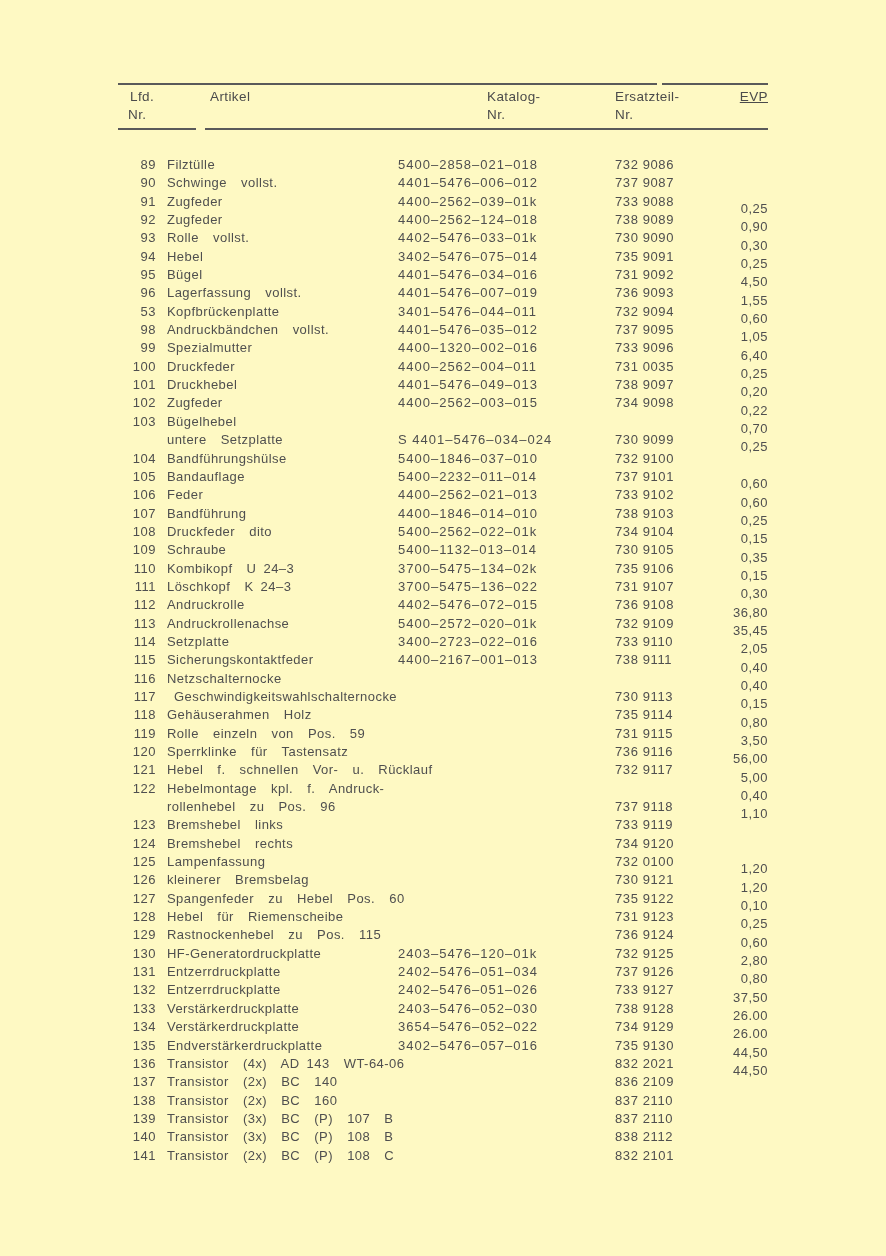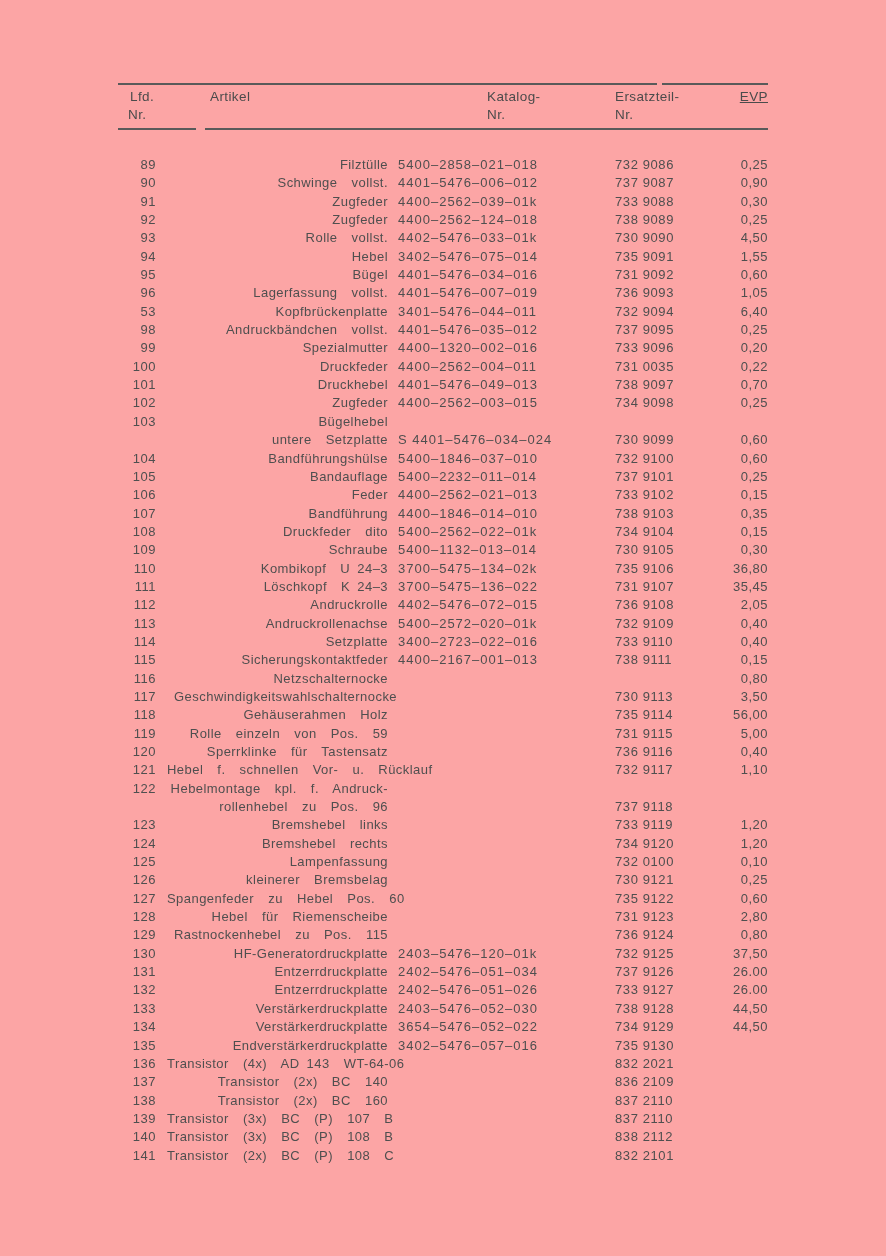--- a/index.html
+++ b/index.html
@@ -2,21 +2,21 @@
 <html><head>
 <meta charset="utf-8">
 <style>
   html,body{margin:0;padding:0;}
   body{
     width:886px;height:1256px;position:relative;overflow:hidden;
     background:#f6f6f4;
     font-family:"Liberation Sans","DejaVu Sans",sans-serif;
   }
   .page{
-    position:absolute;inset:0;background:#fca5a5;color:#4d4d4d;
+    position:absolute;inset:0;background:#fef9c3;color:#4d4d4d;
   }
   
   .table-header{
     position:absolute;left:118px;top:83px;width:650px;height:52px;
     font-size:13.5px;letter-spacing:.4px;color:#4b4b4b;
   }
   .rule{position:absolute;height:2px;background:#5a5a5a;}
   .rule.top-1{top:0;left:0;width:539px;}
   .rule.top-2{top:0;left:544px;width:106px;}
   .rule.bottom-1{top:45px;left:0;width:78px;}
@@ -36,24 +36,24 @@
     font-size:13px;color:#4f4f4f;
   }
   .row{
     display:grid;
     grid-template-columns:49px 221px 220px 90px 70px;
     height:18.35px;line-height:18.35px;
     white-space:pre;
   }
   .row span{overflow:visible;}
   .c-nr{text-align:right;padding-right:11px;letter-spacing:.5px;}
-  .c-art{letter-spacing:.45px;word-spacing:3px;text-align:right;}
+  .c-art{letter-spacing:.45px;word-spacing:3px;}
   .c-kat{padding-left:10px;letter-spacing:1px;}
   .c-ers{padding-left:7px;letter-spacing:.6px;}
-  .c-evp{text-align:right;letter-spacing:.5px;}
+  .c-evp{text-align:right;letter-spacing:.5px;margin-top:44px;}
 </style>
 </head>
 <body>
 
 <div class="page">
 
   <div class="table-header">
     <div class="rule top-1"></div>
     <div class="rule top-2"></div>
 

